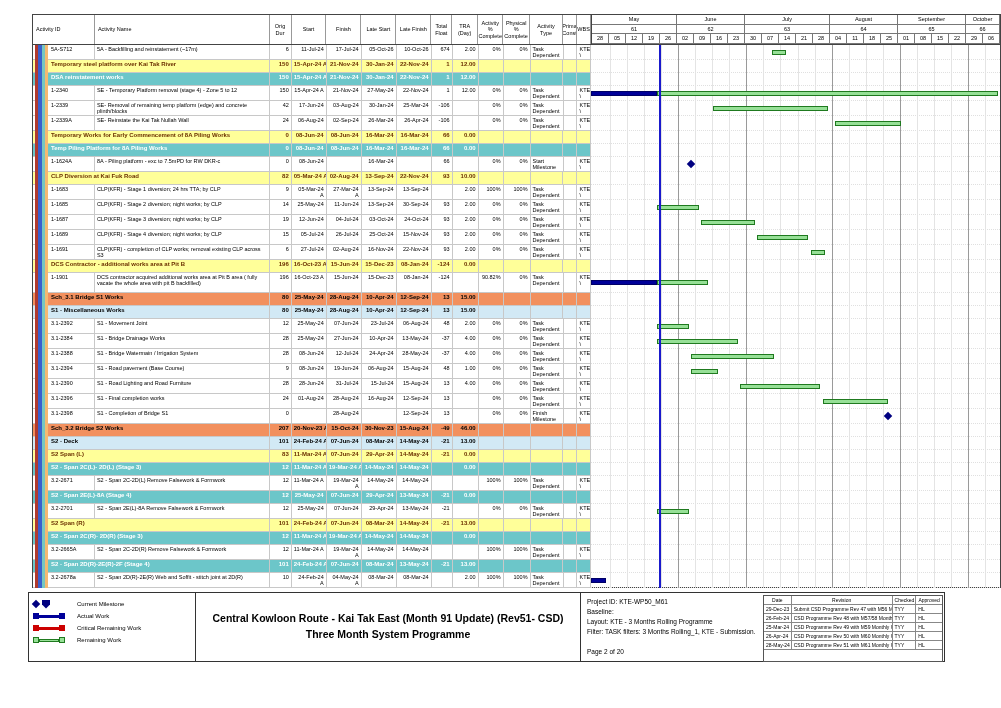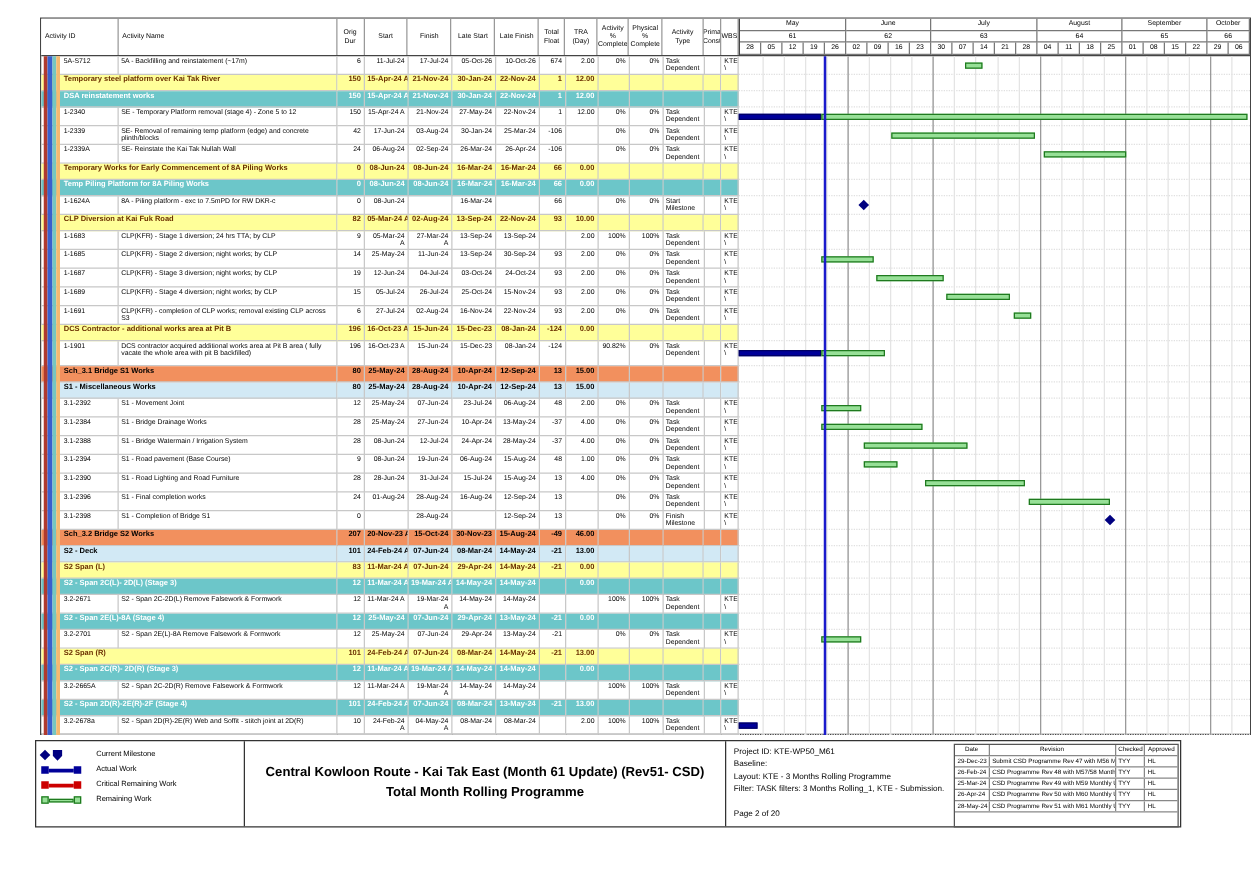--- a/index.html
+++ b/index.html
@@ -887,22 +887,22 @@
           <span class="lb">
             <span class="sq c-rem"></span>
             <span class="ln c-rem"></span>
             <span class="sq c-rem"></span>
           </span>
         </div>
         <div class="leg-label">Remaining Work</div>
       </div>
     </div>
   <div id="titlebox">
-    <div id="title1">Central Kowloon Route - Kai Tak East (Month 61 Update) (Rev51- CSD)</div>
-    <div id="title2">Total Month Rolling Programme</div>
+    <div id="title1">Central Kowloon Route - Kai Tak East (Month 91 Update) (Rev51- CSD)</div>
+    <div id="title2">Three Month System Programme</div>
   </div>
   <div id="rightbox">
     <div id="info-lines">
         <div class="info-line">Project ID: KTE-WP50_M61</div>
         <div class="info-line">Baseline:</div>
         <div class="info-line">Layout: KTE - 3 Months Rolling Programme</div>
         <div class="info-line">Filter: TASK filters: 3 Months Rolling_1, KTE - Submission.</div>
       </div>
     <div id="page-label">Page 2 of 20</div>
     <div id="revtable">

